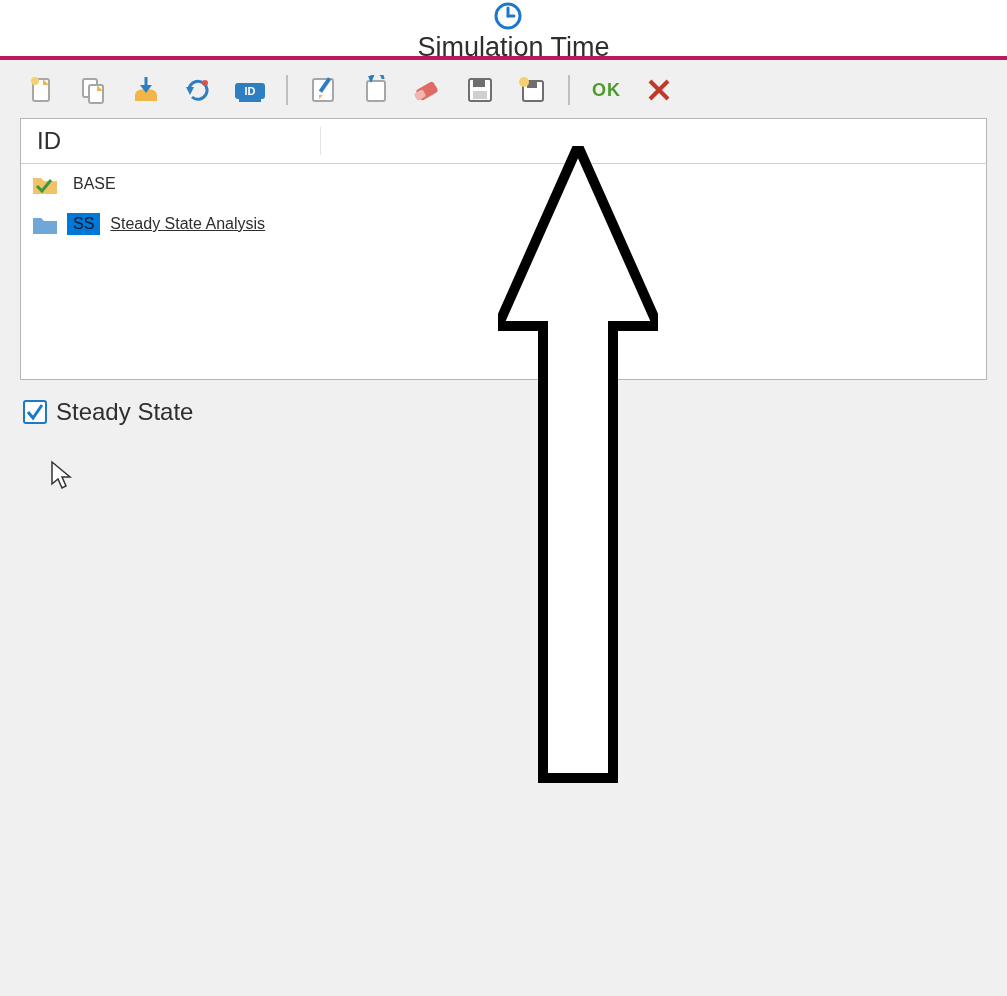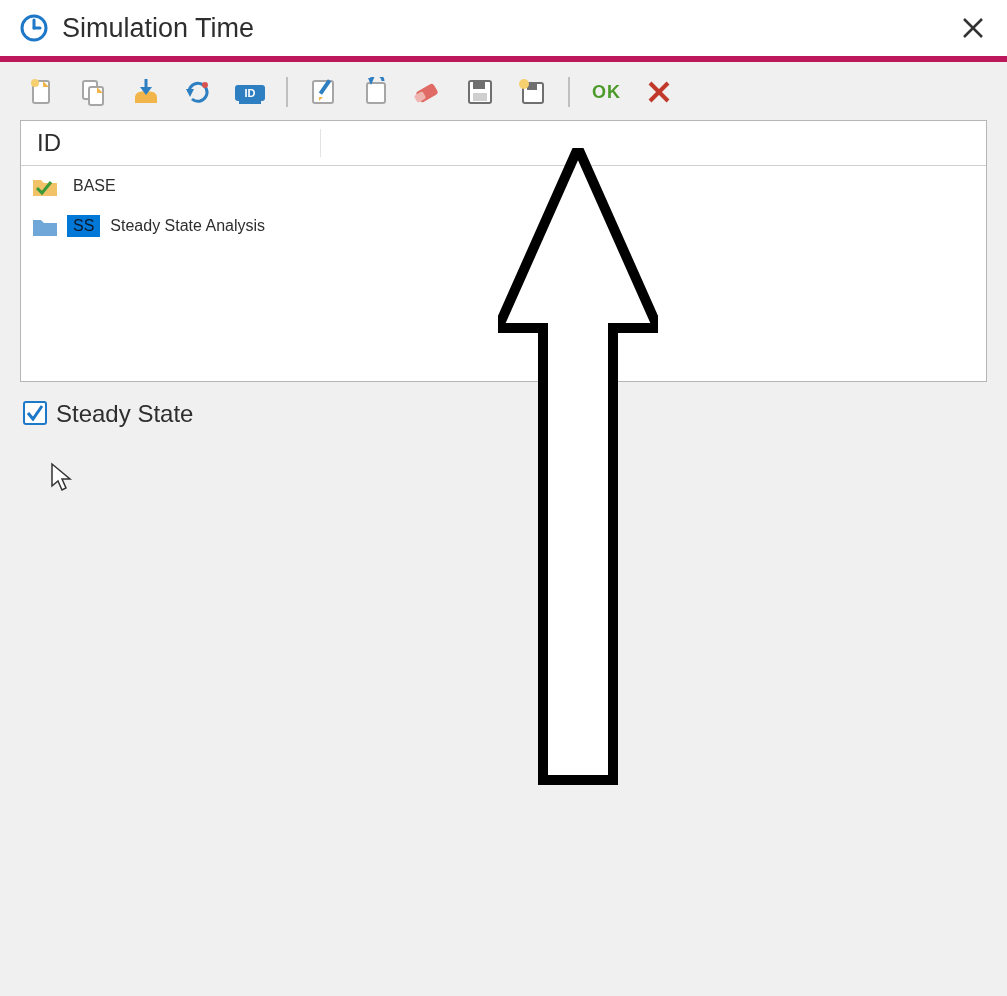--- a/index.html
+++ b/index.html
@@ -12,22 +12,23 @@
     overflow: hidden;
     user-select: none;
   }
 
   
   .titlebar {
     display: flex;
     align-items: center;
     height: 56px;
     background: #ffffff;
-    border-bottom: 6px solid #be185d;
+    border-bottom: 4px solid #be185d;
     padding: 0 10px 0 18px;
+    flex-direction: column;
   }
   .titlebar .title-text {
     font-size: 27px;
     color: #2e2e2e;
     margin-left: 12px;
     flex: 0 0 auto;
   }
   .titlebar .spacer { flex: 1 1 auto; }
   .titlebar .close-x {
     font-size: 30px;
@@ -96,21 +97,21 @@
 
   .list-body { flex: 1 1 auto; overflow: hidden; }
   .list-row  { height: 40px; font-size: 16px; color: #2e2e2e; }
   .row-icon  { margin-left: 10px; margin-right: 8px; width: 28px; height: 24px; }
   .id-text   { padding: 2px 6px; }
   .id-text.selected { background: #0078d7; color: #0f172a; }
 
   
   .check-row {
     display: flex;
-    align-items: flex-start;
+    align-items: center;
     margin-top: 18px;
     gap: 8px;
     font-size: 24px;
     color: #2e2e2e;
     padding-left: 2px;
   }
 
   
   .annotation-arrow {
     position: absolute;
@@ -261,21 +262,21 @@
         <span class="id-text">BASE</span>
       </div>
 
       <div class="list-row">
         <span class="row-icon">
           <svg width="28" height="24" viewBox="0 0 28 24">
             <path d="M2 6 L10 6 L13 9 L26 9 L26 22 L2 22 Z" fill="#6fa8d8"></path>
           </svg>
         </span>
         <span class="id-text selected">SS</span>
-        <span class="col-desc" style="margin-left:auto;width:calc(100% - 300px);">Steady State Analysis</span>
+        <span class="col-desc" style="margin-left:auto;width:calc(100% - 300px);text-decoration:underline;">Steady State Analysis</span>
       </div>
 
     </div>
   </div>
 
   <div class="check-row">
     <span>
       <svg width="26" height="26" viewBox="0 0 26 26">
         <rect x="2" y="2" width="22" height="22" rx="2" fill="#fff" stroke="#1e78c8" stroke-width="2"></rect>
         <polyline points="6,13 11,19 20,6" fill="none" stroke="#1e78c8" stroke-width="3"></polyline>

